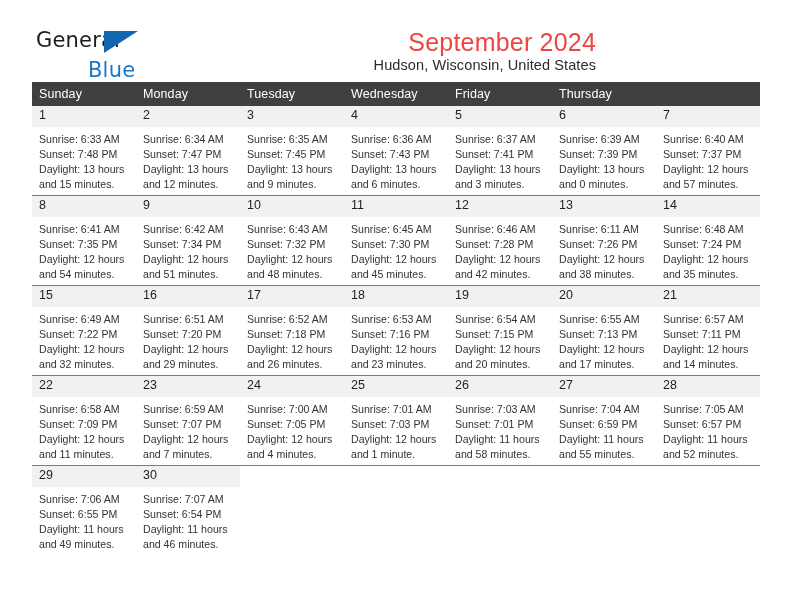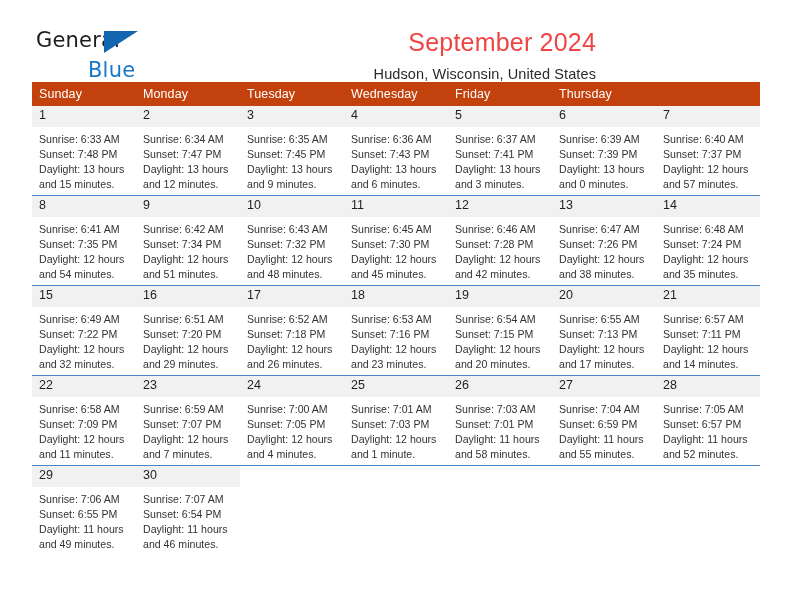--- a/index.html
+++ b/index.html
@@ -33,26 +33,26 @@
     width: 0; height: 0;
     border-left: 34px solid #1266b0;
     border-bottom: 22px solid transparent;
   }
   .titles { text-align: right; padding-top: 2px; }
   .month-title {
     font-size: 25px; font-weight: 400; color: #ef4444; line-height: 1.15;
     letter-spacing: .2px;
   }
   .location {
-    font-size: 14.5px; color: #2b2b2b; margin-top: 9px; letter-spacing: .1px;
+    font-size: 14.5px; color: #2b2b2b; letter-spacing: .1px;
   }
 
   
   .calendar { width: 728px; margin-top: 8px; }
-  .weekdays { display: grid; grid-template-columns: repeat(7, 1fr); background: #c2410c; }
+  .weekdays { display: grid; grid-template-columns: repeat(7, 1fr); background: #404040; }
   .weekday {
     color: #ffffff; font-size: 12.5px; padding: 5px 0 5px 7px;
     letter-spacing: .1px;
   }
   .week {
     display: grid; grid-template-columns: repeat(7, 1fr);
     border-top: 1px solid #4a86c5;
   }
   .week:first-of-type { border-top: none; }
   .daycell { min-height: 89px; position: relative; }
@@ -204,21 +204,21 @@
             <div class="details">
               <div>Sunrise: 6:46 AM</div>
               <div>Sunset: 7:28 PM</div>
               <div>Daylight: 12 hours</div>
               <div>and 42 minutes.</div>
             </div>
           </div>
           <div class="daycell">
             <div class="daynum">13</div>
             <div class="details">
-              <div>Sunrise: 6:47 AM</div>
+              <div>Sunrise: 6:11 AM</div>
               <div>Sunset: 7:26 PM</div>
               <div>Daylight: 12 hours</div>
               <div>and 38 minutes.</div>
             </div>
           </div>
           <div class="daycell">
             <div class="daynum">14</div>
             <div class="details">
               <div>Sunrise: 6:48 AM</div>
               <div>Sunset: 7:24 PM</div>

